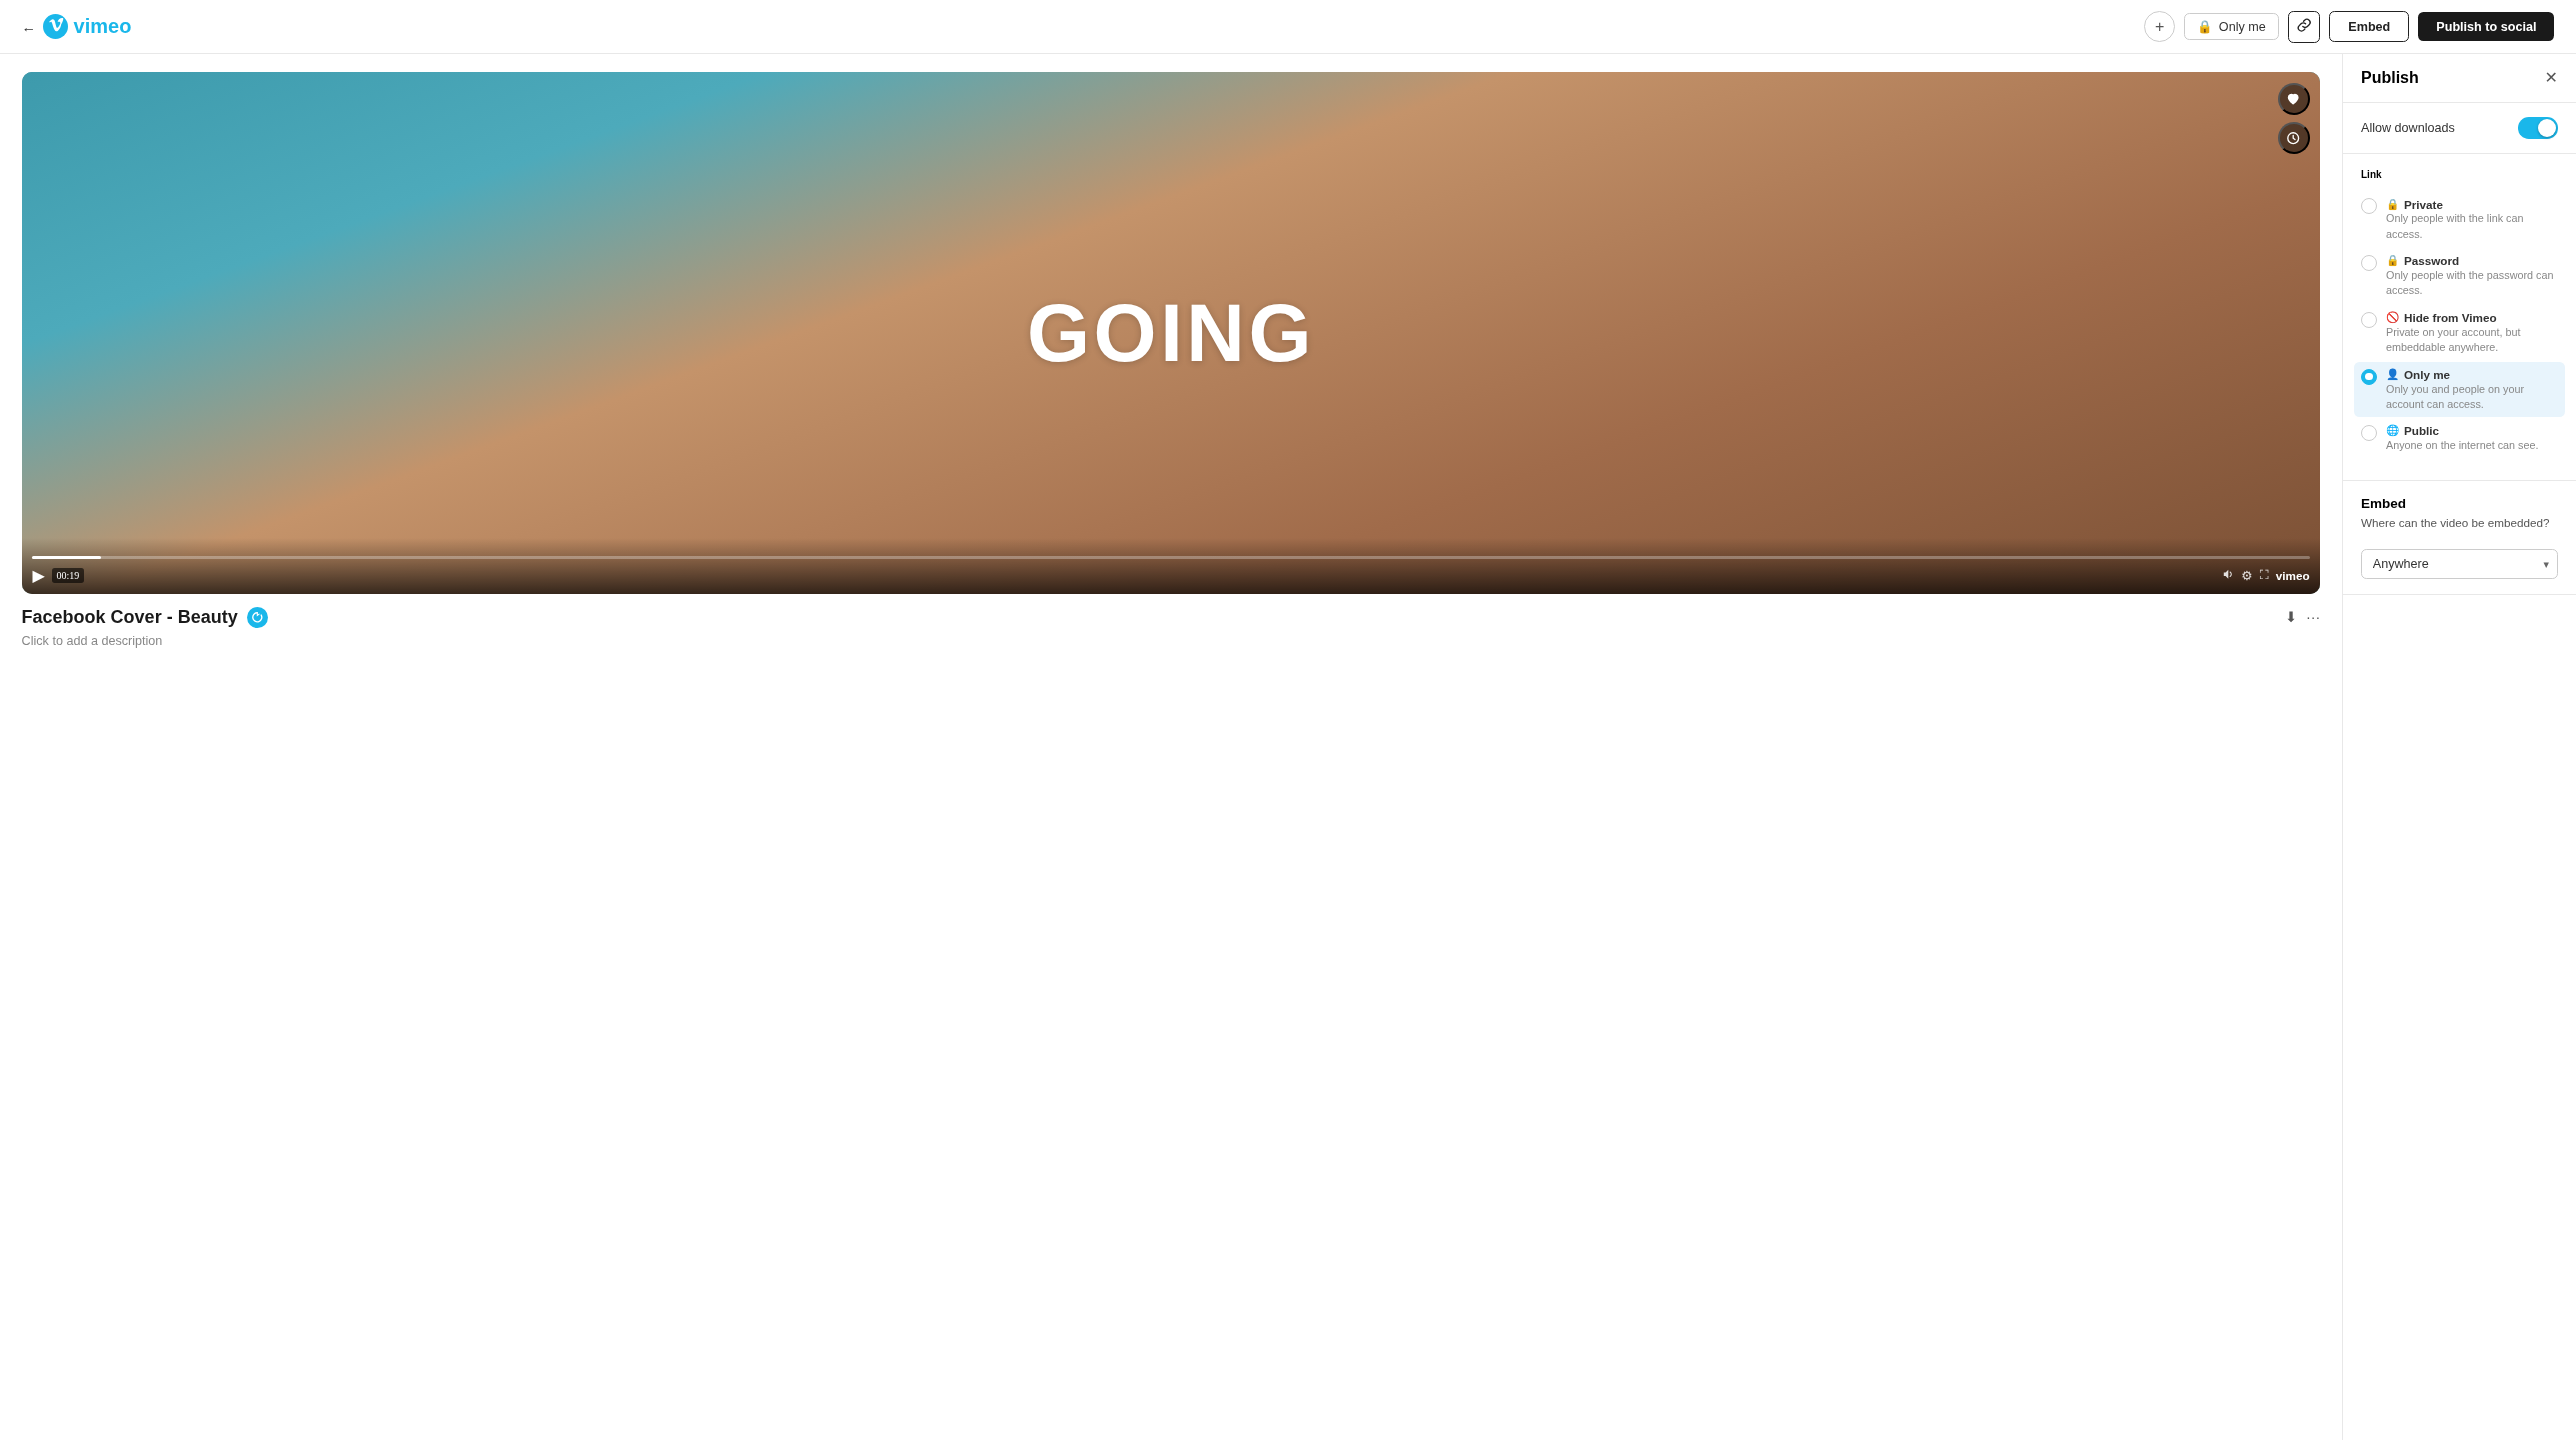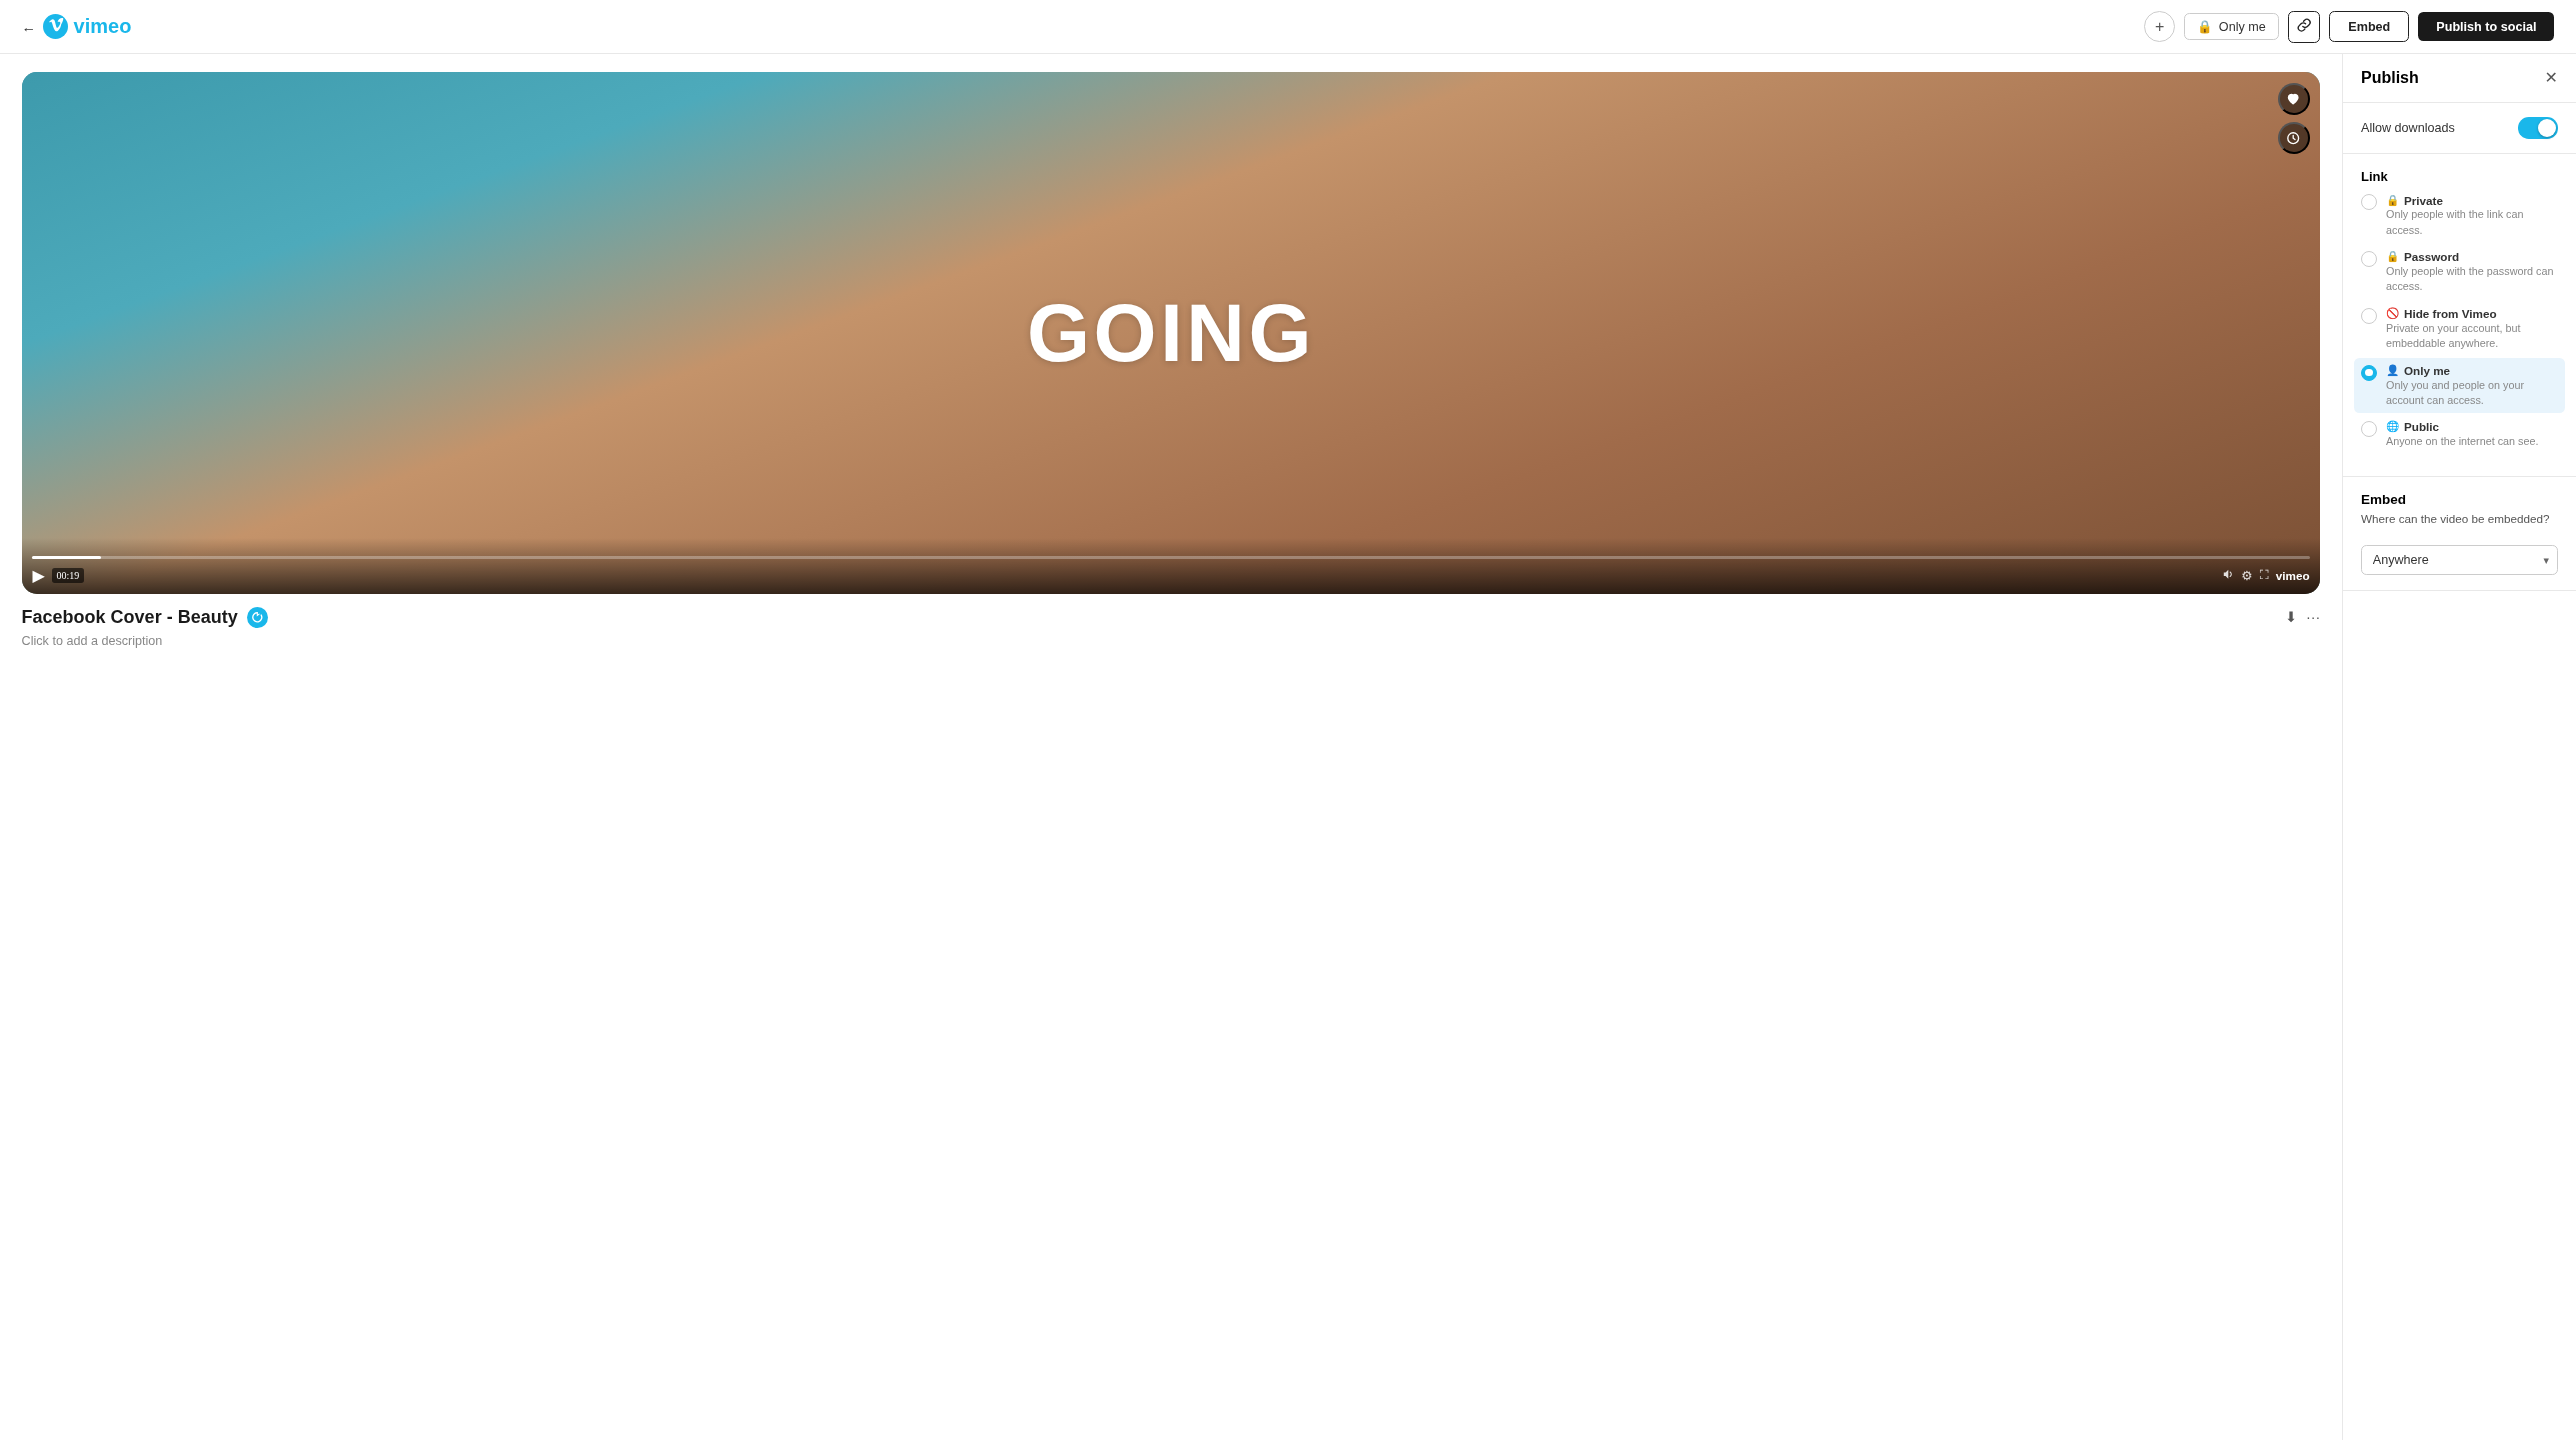--- a/index.html
+++ b/index.html
@@ -42,21 +42,21 @@
       display: flex; flex: 1; overflow: hidden;
     }
 
     
     .video-area {
       flex: 1; overflow-y: auto; padding: 18px 21.6px;
     }
 
     
     .video-container {
-      position: relative; width: 100%; background: #3d8c9c; border-radius: 15px; overflow: hidden;
+      position: relative; width: 100%; background: #3d8c9c; border-radius: 10px; overflow: hidden;
       aspect-ratio: 16/9; max-height: 522px;
     }
     
     .face-sim {
       position: absolute; inset: 0;
       background: linear-gradient(160deg, #3d9aac 0%, #4daabb 20%, #c4936a 40%, #a06b4a 70%, #7a5035 100%);
     }
     .going-text {
       position: absolute; top: 50%; left: 50%; transform: translate(-50%, -50%);
       font-size: 81px; font-weight: 900; color: #fff; letter-spacing: 3.6px;
@@ -124,21 +124,21 @@
       width: 40px; height: 21.6px; background: #1ab7ea; border-radius: 10.8px;
       position: relative; cursor: pointer;
     }
     .toggle-knob {
       width: 18px; height: 18px; background: #fff; border-radius: 50%;
       position: absolute; top: 1.8px; right: 1.8px;
       box-shadow: 0 0.9px 2.7px rgba(0,0,0,0.3);
     }
 
     
-    .link-title { font-size: 13px; font-weight: 700; margin-bottom: 10px; }
+    .link-title { font-size: 10px; font-weight: 700; margin-bottom: 18px; }
     .radio-option {
       display: flex; align-items: flex-start; gap: 9px; margin-bottom: 12.6px; cursor: pointer;
     }
     .radio-option.selected { background: #f0f8ff; margin: -5.4px -7.2px 7.2px; padding: 5.4px 7.2px; border-radius: 5.4px; }
     .radio-circle {
       width: 16px; height: 16px; border-radius: 50%; border: 1.8px solid #ccc;
       flex-shrink: 0; margin-top: 0.9px; display: flex; align-items: center; justify-content: center;
     }
     .radio-circle.checked { border-color: #1ab7ea; background: #1ab7ea; }
     .radio-circle.checked::after { content: ''; width: 7.2px; height: 7.2px; border-radius: 50%; background: #fff; }

